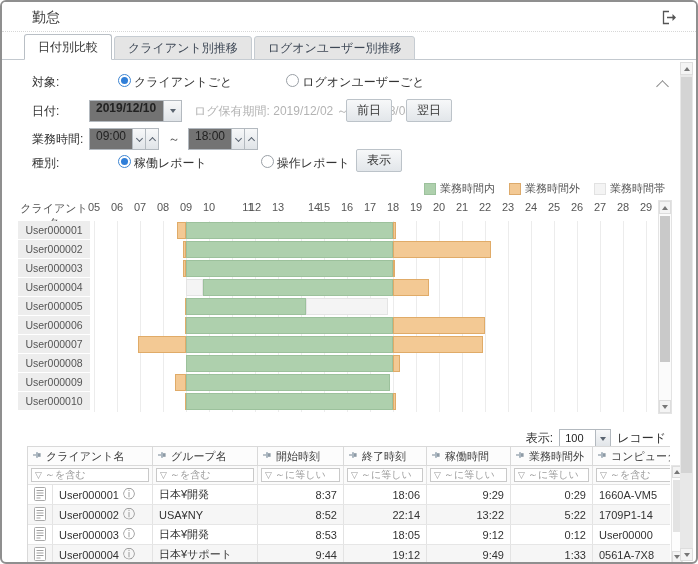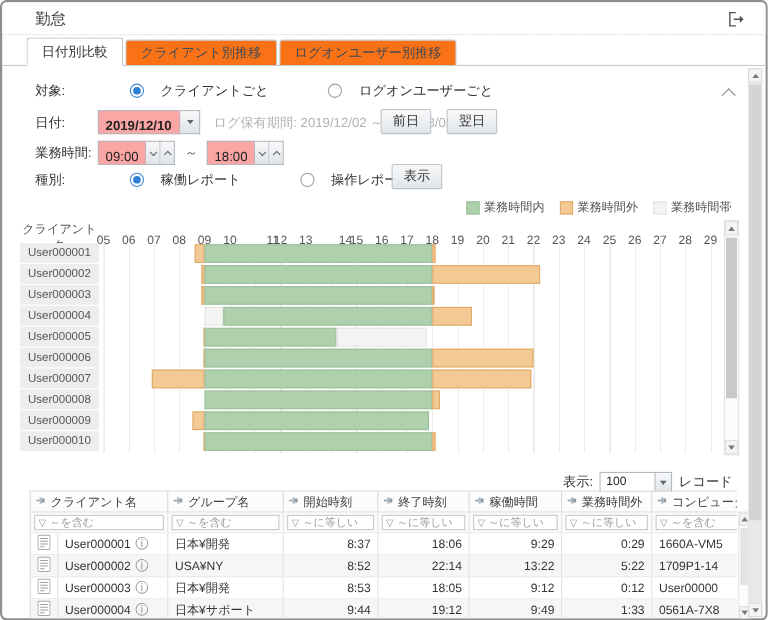--- a/index.html
+++ b/index.html
@@ -6,32 +6,32 @@
   *{box-sizing:border-box;}
   .screen{position:relative;width:698px;height:564px;background:#fff;border:2px solid #8f8f8f;border-radius:6px;overflow:hidden;
           font-family:"Liberation Sans","DejaVu Sans",sans-serif;font-size:12px;color:#333;}
   
   .titlebar{position:absolute;top:0;left:0;right:0;height:30px;border-bottom:1px dotted #d7d7d7;background:#fff;}
   .app-title{position:absolute;left:30px;top:0;line-height:30px;font-size:14px;color:#3a3a3a;font-weight:500;}
   .exit-btn{position:absolute;right:18px;top:8px;width:16px;height:15px;cursor:pointer;}
   
   .tabbar{position:absolute;top:30px;left:0;right:0;height:28px;display:flex;align-items:flex-end;padding-left:22px;border-bottom:1px solid #c3c9cf;}
   .tab{position:relative;margin-bottom:-1px;margin-right:2px;padding:0 13px;line-height:22px;font-size:12px;color:#3e4856;
-       background:#f97316;border:1px solid #c6ccd2;border-radius:3px 3px 0 0;cursor:pointer;}
+       background:#e5e5e5;border:1px solid #c6ccd2;border-radius:3px 3px 0 0;cursor:pointer;}
   .tab.active{background:#fff;border-color:#b9bfc5;border-bottom-color:#fff;line-height:24px;color:#333;}
   
   .frow{position:absolute;left:0;right:0;height:24px;}
   .row-target{top:68px;} .row-date{top:97px;} .row-hours{top:125px;} .row-type{top:149px;}
   .flabel{position:absolute;left:30px;line-height:24px;color:#333;}
   .fr-radios{position:absolute;left:80px;display:flex;gap:18px;align-items:center;height:24px;}
-  .radio-item{display:flex;align-items:center;gap:15px;cursor:pointer;padding-left:36px;}
+  .radio-item{display:flex;gap:3px;cursor:pointer;padding-left:36px;}
   .radio{position:relative;width:13px;height:13px;border:1px solid #9aa0a6;border-radius:50%;background:#fff;}
   .radio.sel{border-color:#3f86d2;}
   .radio.sel::after{content:'';position:absolute;left:2px;top:2px;right:2px;bottom:2px;border-radius:50%;background:#2f7ed8;}
-  .txtbox{position:absolute;height:22px;border:1px solid #b3b9bf;background:#fca5a5;display:flex;align-items:flex-end;}
+  .txtbox{position:absolute;height:22px;border:1px solid #b3b9bf;background:#737373;display:flex;align-items:flex-start;}
   .date-box{left:87px;width:75px;top:1px;padding-left:6px;font-weight:bold;color:#222;}
   .dd-btn{position:absolute;top:1px;width:18px;height:22px;background:linear-gradient(#f7f8f9,#e0e4e8);border:1px solid #b3b9bf;border-left:none;display:flex;align-items:center;justify-content:center;cursor:pointer;}
   .caret-down{width:0;height:0;border-left:3.5px solid transparent;border-right:3.5px solid transparent;border-top:4.5px solid #5a6470;}
   .retention{position:absolute;left:192px;line-height:24px;color:#b3b3b3;}
   .btn{position:absolute;top:0;height:23px;padding:0 10px;background:linear-gradient(#f7f8f9,#e2e6ea);border:1px solid #bcc3c9;border-radius:2px;
        line-height:21px;color:#333;text-align:center;cursor:pointer;font-size:12px;}
   .btn-prev{left:344px;} .btn-next{left:404px;}
   .time-box{top:1px;width:44px;padding-left:6px;color:#222;}
   .tb1{left:87px;} .tb2{left:186px;}
   .spin{position:absolute;top:1px;width:13px;height:22px;background:linear-gradient(#f7f8f9,#e0e4e8);border:1px solid #b3b9bf;border-left:none;display:flex;align-items:center;justify-content:center;cursor:pointer;}
@@ -41,21 +41,21 @@
   .btn-show{left:354px;top:-2px;}
   .collapse{position:absolute;left:656px;top:80px;width:9px;height:9px;border-left:1.5px solid #8a8a8a;border-top:1.5px solid #8a8a8a;transform:rotate(45deg);cursor:pointer;}
   
   .legend{position:absolute;top:179px;right:31px;display:flex;gap:14px;align-items:center;}
   .lg-item{display:flex;gap:4px;align-items:center;}
   .lg-sw{width:12px;height:12px;border:1px solid #ccc;}
   .lg-tx{font-size:11px;color:#555;}
   
   .g-namehdr{position:absolute;left:16px;top:199px;width:72px;text-align:center;font-size:11px;color:#555;}
   .g-axis{position:absolute;left:92px;top:199px;width:563px;height:15px;}
-  .g-axis span{position:absolute;transform:translateX(-50%);font-size:11px;color:#555;margin-top:12px;}
+  .g-axis span{position:absolute;transform:translateX(-50%);font-size:11px;color:#555;}
   .g-labels{position:absolute;left:16px;top:219px;width:72px;}
   .g-lab{position:absolute;left:0;width:72px;height:18px;background:#ededed;color:#555;font-size:10.5px;line-height:18px;text-align:center;}
   .g-plot{position:absolute;left:92px;top:219px;width:563px;height:191px;
           background:repeating-linear-gradient(to right,#ececec 0 1px,transparent 1px 23px);}
   .seg{position:absolute;height:17px;}
   .seg-in{background:#aed0ad;border:1px solid #9cc19c;}
   .seg-out{background:#f3c994;border:1px solid #e0ab68;}
   .seg-band{background:#f4f4f4;border:1px solid #e4e4e4;}
   
   .sb{position:absolute;}
@@ -65,21 +65,21 @@
   .sb-g{left:656px;top:198px;width:14px;height:214px;background:#fbfbfb;border:1px solid #e3e3e3;}
   .sb-g .thumb{position:absolute;left:1px;right:1px;top:15px;height:146px;background:#c9c9c9;cursor:grab;}
   .sb-page{right:3px;top:60px;width:13px;height:499px;background:#e8e8e8;}
   .sb-page .thumb{position:absolute;left:1px;right:1px;top:15px;height:396px;background:#d4d4d4;cursor:grab;}
   .sb-tbl{left:669px;top:463px;width:12px;height:99px;background:#fdfdfd;border:1px solid #e6e6e6;}
   .sb-tbl .thumb{position:absolute;left:1px;right:1px;top:14px;height:52px;background:#e3e3e3;cursor:grab;}
   .sb-btn.bot{top:auto;bottom:0;}
   
   .records{position:absolute;top:427px;right:30px;display:flex;align-items:center;gap:6px;}
   .rec-label,.rec-suffix{font-size:12px;color:#333;}
-  .rec-sel{position:relative;width:66px;height:19px;border:1px solid #b3b9bf;background:#fff;}
+  .rec-sel{position:relative;width:52px;height:19px;border:1px solid #b3b9bf;background:#fff;}
   .rec-val{position:absolute;left:5px;top:0;line-height:17px;font-size:11px;color:#222;}
   .rec-dd{position:absolute;right:0;top:0;width:15px;height:17px;background:linear-gradient(#f7f8f9,#e0e4e8);border-left:1px solid #b3b9bf;display:flex;align-items:center;justify-content:center;cursor:pointer;}
   
   .tbl{position:absolute;left:25px;top:444px;width:643px;height:119px;overflow:hidden;border-top:1px solid #d9d9d9;border-left:1px solid #d9d9d9;font-size:11px;}
   .thead,.tfilter,.trow{position:relative;display:flex;}
   .thead{height:19px;background:#fcfcfc;border-bottom:1px solid #d9d9d9;}
   .th{position:relative;display:flex;align-items:center;gap:4px;padding-left:4px;border-right:1px solid #d9d9d9;color:#3c3c3c;cursor:pointer;}
   .tfilter{height:19px;background:#fbfbfb;border-bottom:1px solid #e3e3e3;}
   .fc{position:relative;border-right:1px solid #e3e3e3;padding:2px 3px;}
   .fbox{height:14px;border:1px solid #c9c9c9;background:#fff;display:flex;align-items:center;gap:3px;padding:0 3px;color:#9a9a9a;font-size:10px;cursor:text;}

